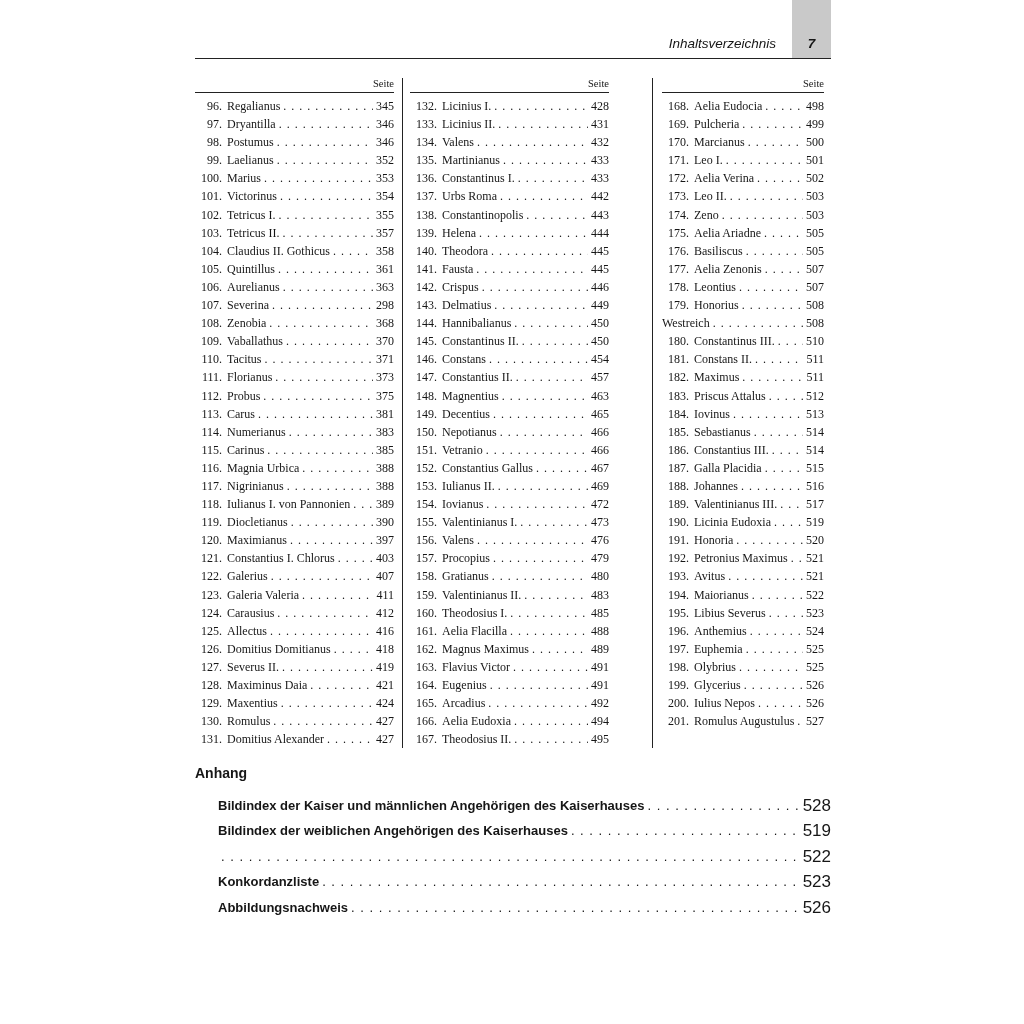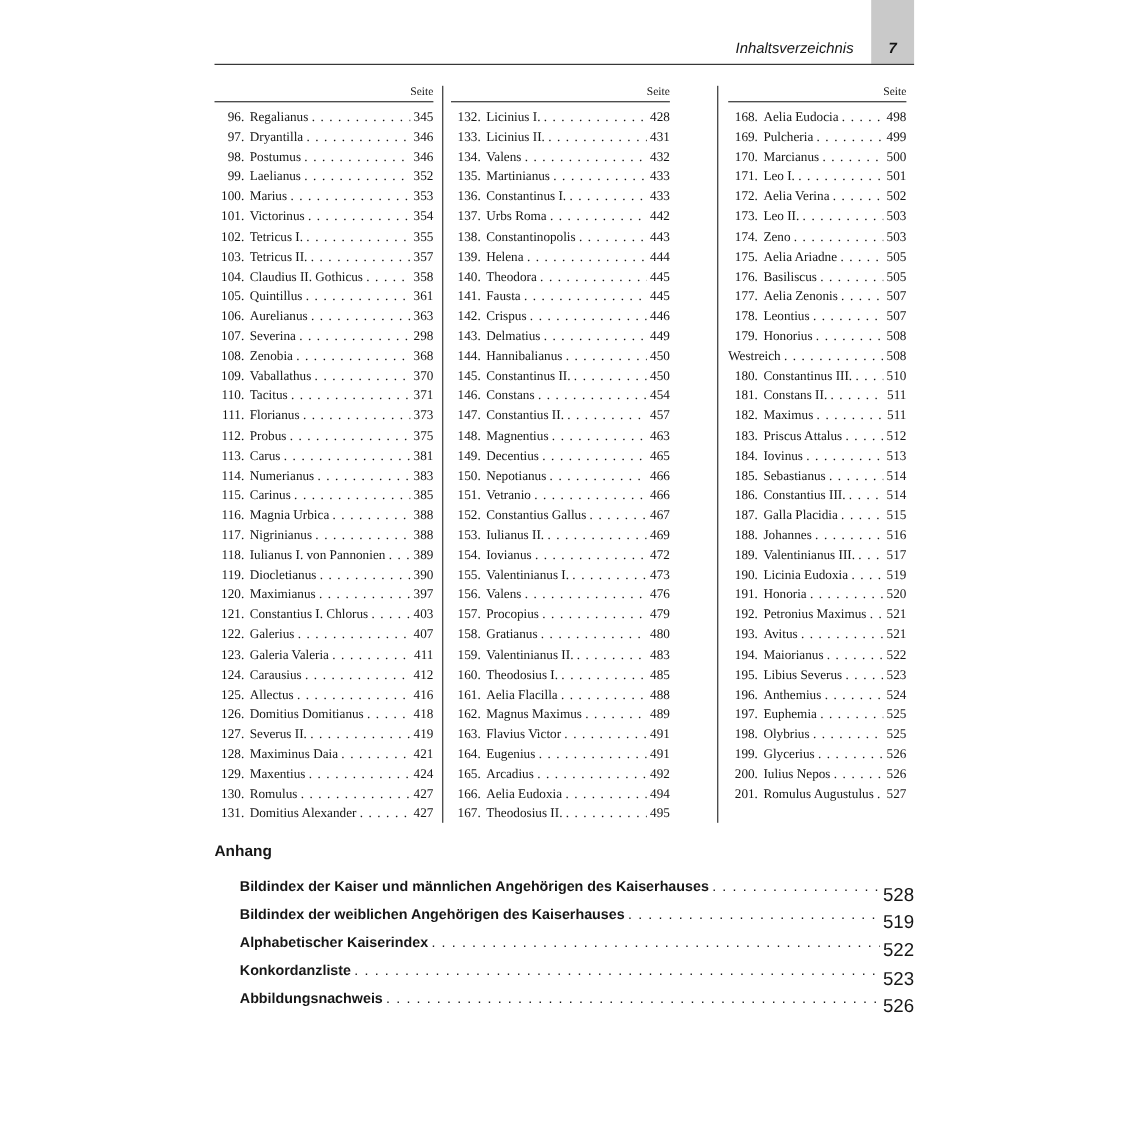--- a/index.html
+++ b/index.html
@@ -59,21 +59,21 @@
   .dots::after {
     letter-spacing: 1px;
     content: ". . . . . . . . . . . . . . . . . . . . . . . . . . . . . . . . . . . . . . . . . . . . . . . . . . . . . . . . . . . . . . . . . . . . . . . . . . . . . . . . . . . . . . . . . . . . . . . . . . . .";
   }
   .entry .pg { flex: none; white-space: nowrap; }
 
   
   .anhang { position: absolute; left: 195px; top: 765px; width: 636px; }
   .anhang-heading { font-size: 14px; font-weight: bold; margin: 0 0 12px 0; }
   .anhang-items { padding-left: 23px; }
-  .anhang-item { display: flex; align-items: center; height: 25.4px; line-height: 25.4px; font-size: 13px; }
+  .anhang-item { display: flex; align-items: flex-end; height: 25.4px; line-height: 25.4px; font-size: 13px; }
   .anhang-item .label { flex: none; white-space: nowrap; font-weight: bold; }
   .anhang-item .pg { flex: none; white-space: nowrap; font-size: 17px; margin-top: 15px; }
 </style>
 </head>
 <body>
 
 <div>
 
   <div class="header">
     <span class="header-title">Inhaltsverzeichnis</span>
@@ -864,21 +864,20 @@
           <span class="pg">528</span>
         </div>
 
         <div class="anhang-item">
           <span class="label">Bildindex der weiblichen Angehörigen des Kaiserhauses</span>
           <span class="dots"></span>
           <span class="pg">519</span>
         </div>
 
         <div class="anhang-item">
-          <span class="label">Alphabetischer Kaiserindex</span>
           <span class="dots"></span>
           <span class="pg">522</span>
         </div>
 
         <div class="anhang-item">
           <span class="label">Konkordanzliste</span>
           <span class="dots"></span>
           <span class="pg">523</span>
         </div>
 

